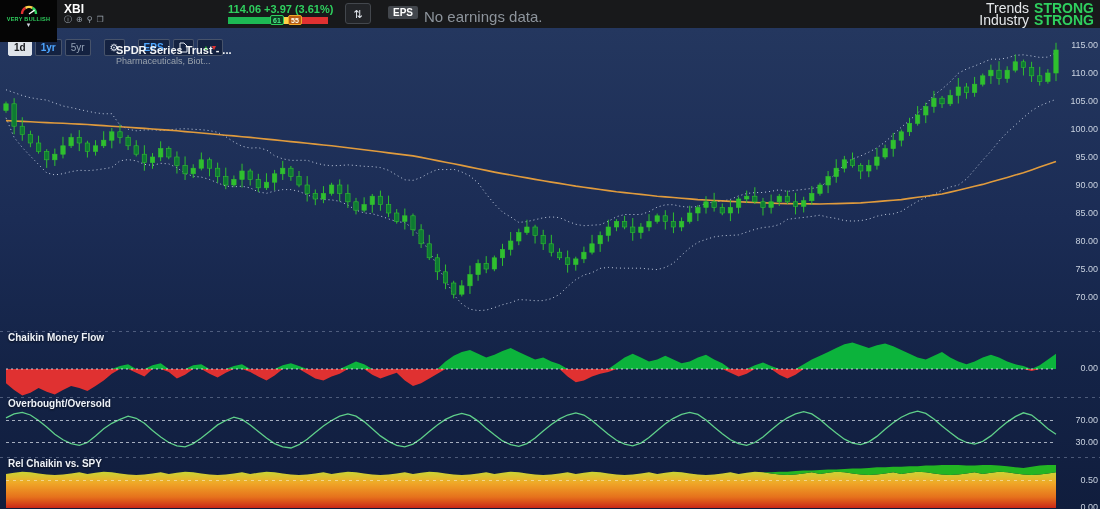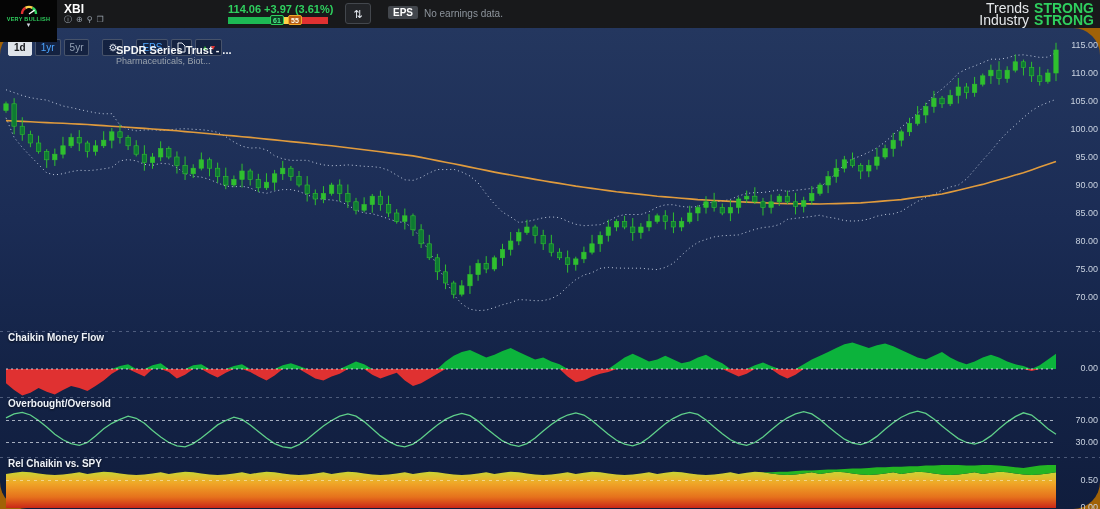--- a/index.html
+++ b/index.html
@@ -1,17 +1,17 @@
 <!DOCTYPE html>
 <html><head>
 <meta charset="utf-8">
 <style>
   html,body{margin:0;padding:0;background:#000;}
   *{box-sizing:border-box;font-family:"Liberation Sans",sans-serif;}
-  .app{position:relative;width:1100px;height:509px;overflow:hidden;background:#a16207;}
+  .app{position:relative;width:1100px;height:509px;overflow:hidden;background:#0f766e;}
 
   
   .topbar{position:absolute;top:0;left:0;width:1100px;height:28px;background:#18191b;z-index:10;}
   .logo{position:absolute;top:0;left:0;width:57px;height:42px;background:#050505;z-index:12;
         display:flex;flex-direction:column;align-items:center;padding-top:3px;cursor:pointer;}
   .logo-rating{font-size:5.5px;font-weight:bold;color:#2fd05f;letter-spacing:.3px;margin-top:1px;}
   .logo-caret{font-size:7px;color:#cfd6df;line-height:6px;}
   .ticker-block{position:absolute;left:64px;top:2px;}
   .ticker{font-size:12px;font-weight:bold;color:#fff;}
   .mini-icons{display:flex;gap:4px;margin-top:0px;}
@@ -27,36 +27,36 @@
   .pbar .seg-y{width:15%;background:#ffd24a;}
   .pbar .seg-r{width:30%;background:#e03131;}
   .pbadge{position:absolute;top:-2px;height:10px;padding:0 2px;font-size:7px;font-weight:bold;
           border-radius:2px;line-height:10px;}
   .pbadge.bull{left:42px;background:#0d3d21;color:#4af08a;border:1px solid #2fd05f;}
   .pbadge.neut{left:60px;background:#b85c12;color:#ffe;border:1px solid #f0a928;}
   .compare-btn{position:absolute;left:345px;top:3px;width:26px;height:21px;border:1px solid #43474d;
           border-radius:3px;color:#e8ecf2;font-size:11px;text-align:center;line-height:20px;cursor:pointer;background:#222428;}
   .eps-badge{position:absolute;left:388px;top:6px;background:#43474d;color:#fff;font-size:10px;
           font-weight:bold;padding:1px 5px;border-radius:2px;cursor:pointer;}
-  .eps-status{position:absolute;left:424px;top:8px;color:#8d949c;font-size:10px;}
+  .eps-status{position:absolute;left:424px;top:8px;color:#8d949c;font-size:15px;}
   .trends{position:absolute;right:6px;top:2px;text-align:right;}
   .trow{display:flex;justify-content:flex-end;gap:5px;font-size:14px;line-height:12px;}
   .tlabel{color:#e4e7ea;}
   .tval{color:#2fd05f;font-weight:bold;}
 
   
   .chart-area{position:absolute;top:28px;left:0;width:1100px;height:481px;
-      background:linear-gradient(180deg,#24375f 0%,#1b2c55 40%,#13224494 70%,#101d3d 100%),#15254b;border-radius:27px;}
+      background:linear-gradient(180deg,#24375f 0%,#1b2c55 40%,#13224494 70%,#101d3d 100%),#15254b;}
   #chart-svg{position:absolute;top:0;left:0;}
   .toolbar{position:absolute;top:11px;left:8px;display:flex;align-items:center;gap:3px;z-index:5;}
   .tb{height:17px;padding:1px 5px;font-size:10px;border-radius:2px;cursor:pointer;
       background:rgba(10,22,46,.6);border:1px solid rgba(255,255,255,.22);color:#dfe5ee;
       display:flex;align-items:center;gap:1px;}
   .tb.sel{background:#dfe4ea;color:#16181b;font-weight:bold;border-color:#dfe4ea;}
-  .tb.blue{color:#4da6ff;font-weight:normal;}
+  .tb.blue{color:#4da6ff;font-weight:bold;}
   .tb.dim{color:#93a1b5;}
   .tb.gap{margin-left:10px;}
   .tb .tri-up{color:#2fbf2f;font-size:7px;}
   .tb .tri-dn{color:#e03131;font-size:7px;}
   .panel-title{position:absolute;left:8px;font-size:10px;font-weight:bold;color:#eef2f8;z-index:4;
       text-shadow:0 1px 2px rgba(0,0,0,.6);}
   .axis-label{position:absolute;left:1060px;width:38px;text-align:right;font-size:9px;color:#c9d2e0;z-index:4;}
 </style>
 </head>
 <body>

